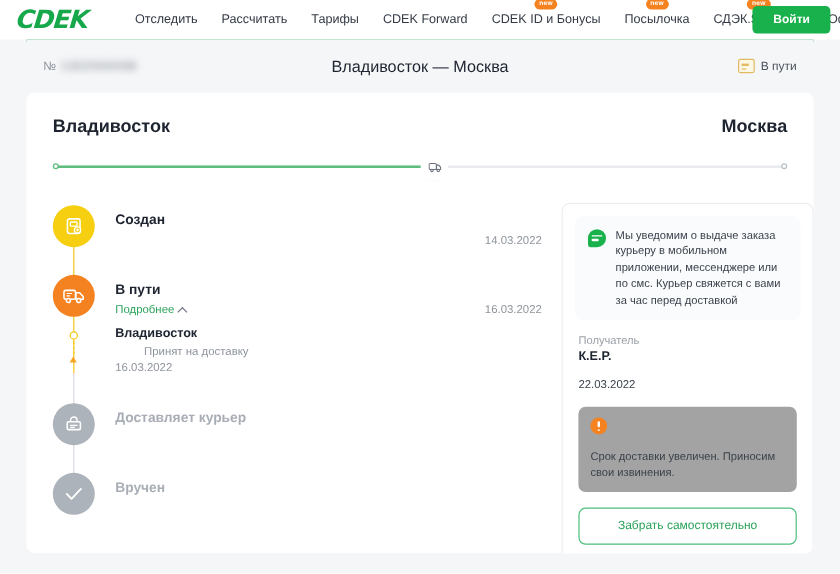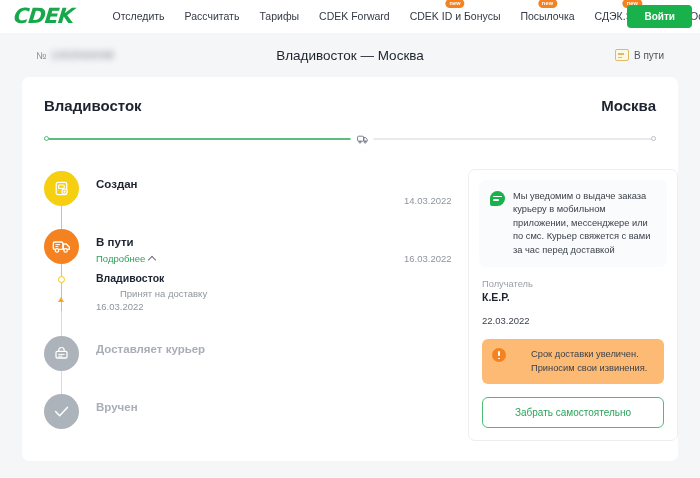--- a/index.html
+++ b/index.html
@@ -343,25 +343,26 @@
     content:""; position:absolute; left:3px; top:8.2px;
     width:6px; height:1.4px; background:#fff; border-radius:1px;
   }
   .notify-text { font-size: 9.3px; line-height: 1.45; color: #3b424c; }
 
   .field-label { font-size: 9.3px; color: #9aa0a8; }
   .field-value { font-size: 10.5px; color:#1d2430; font-weight: 700; margin-top: 2px; }
   .eta { font-size: 9.5px; color:#3b424c; margin-top: 11px; line-height:1.45; }
 
   .warn {
-    display:flex; gap:25px;
-    background:#fdba74;
+    display:flex; gap:12px;
+    background:#a3a3a3;
     border-radius:6px;
     padding: 9px 10px;
     margin-top: 11px;
+    flex-direction: column;
   }
   .warn-ico {
     flex:0 0 14px;
     width:14px; height:14px; border-radius:50%;
     background:#f58220;
     position: relative;
   }
   .warn-ico::before {
     content:""; position:absolute; left:6.2px; top:3px;
     width:1.6px; height:5px; background:#fff; border-radius:1px;

